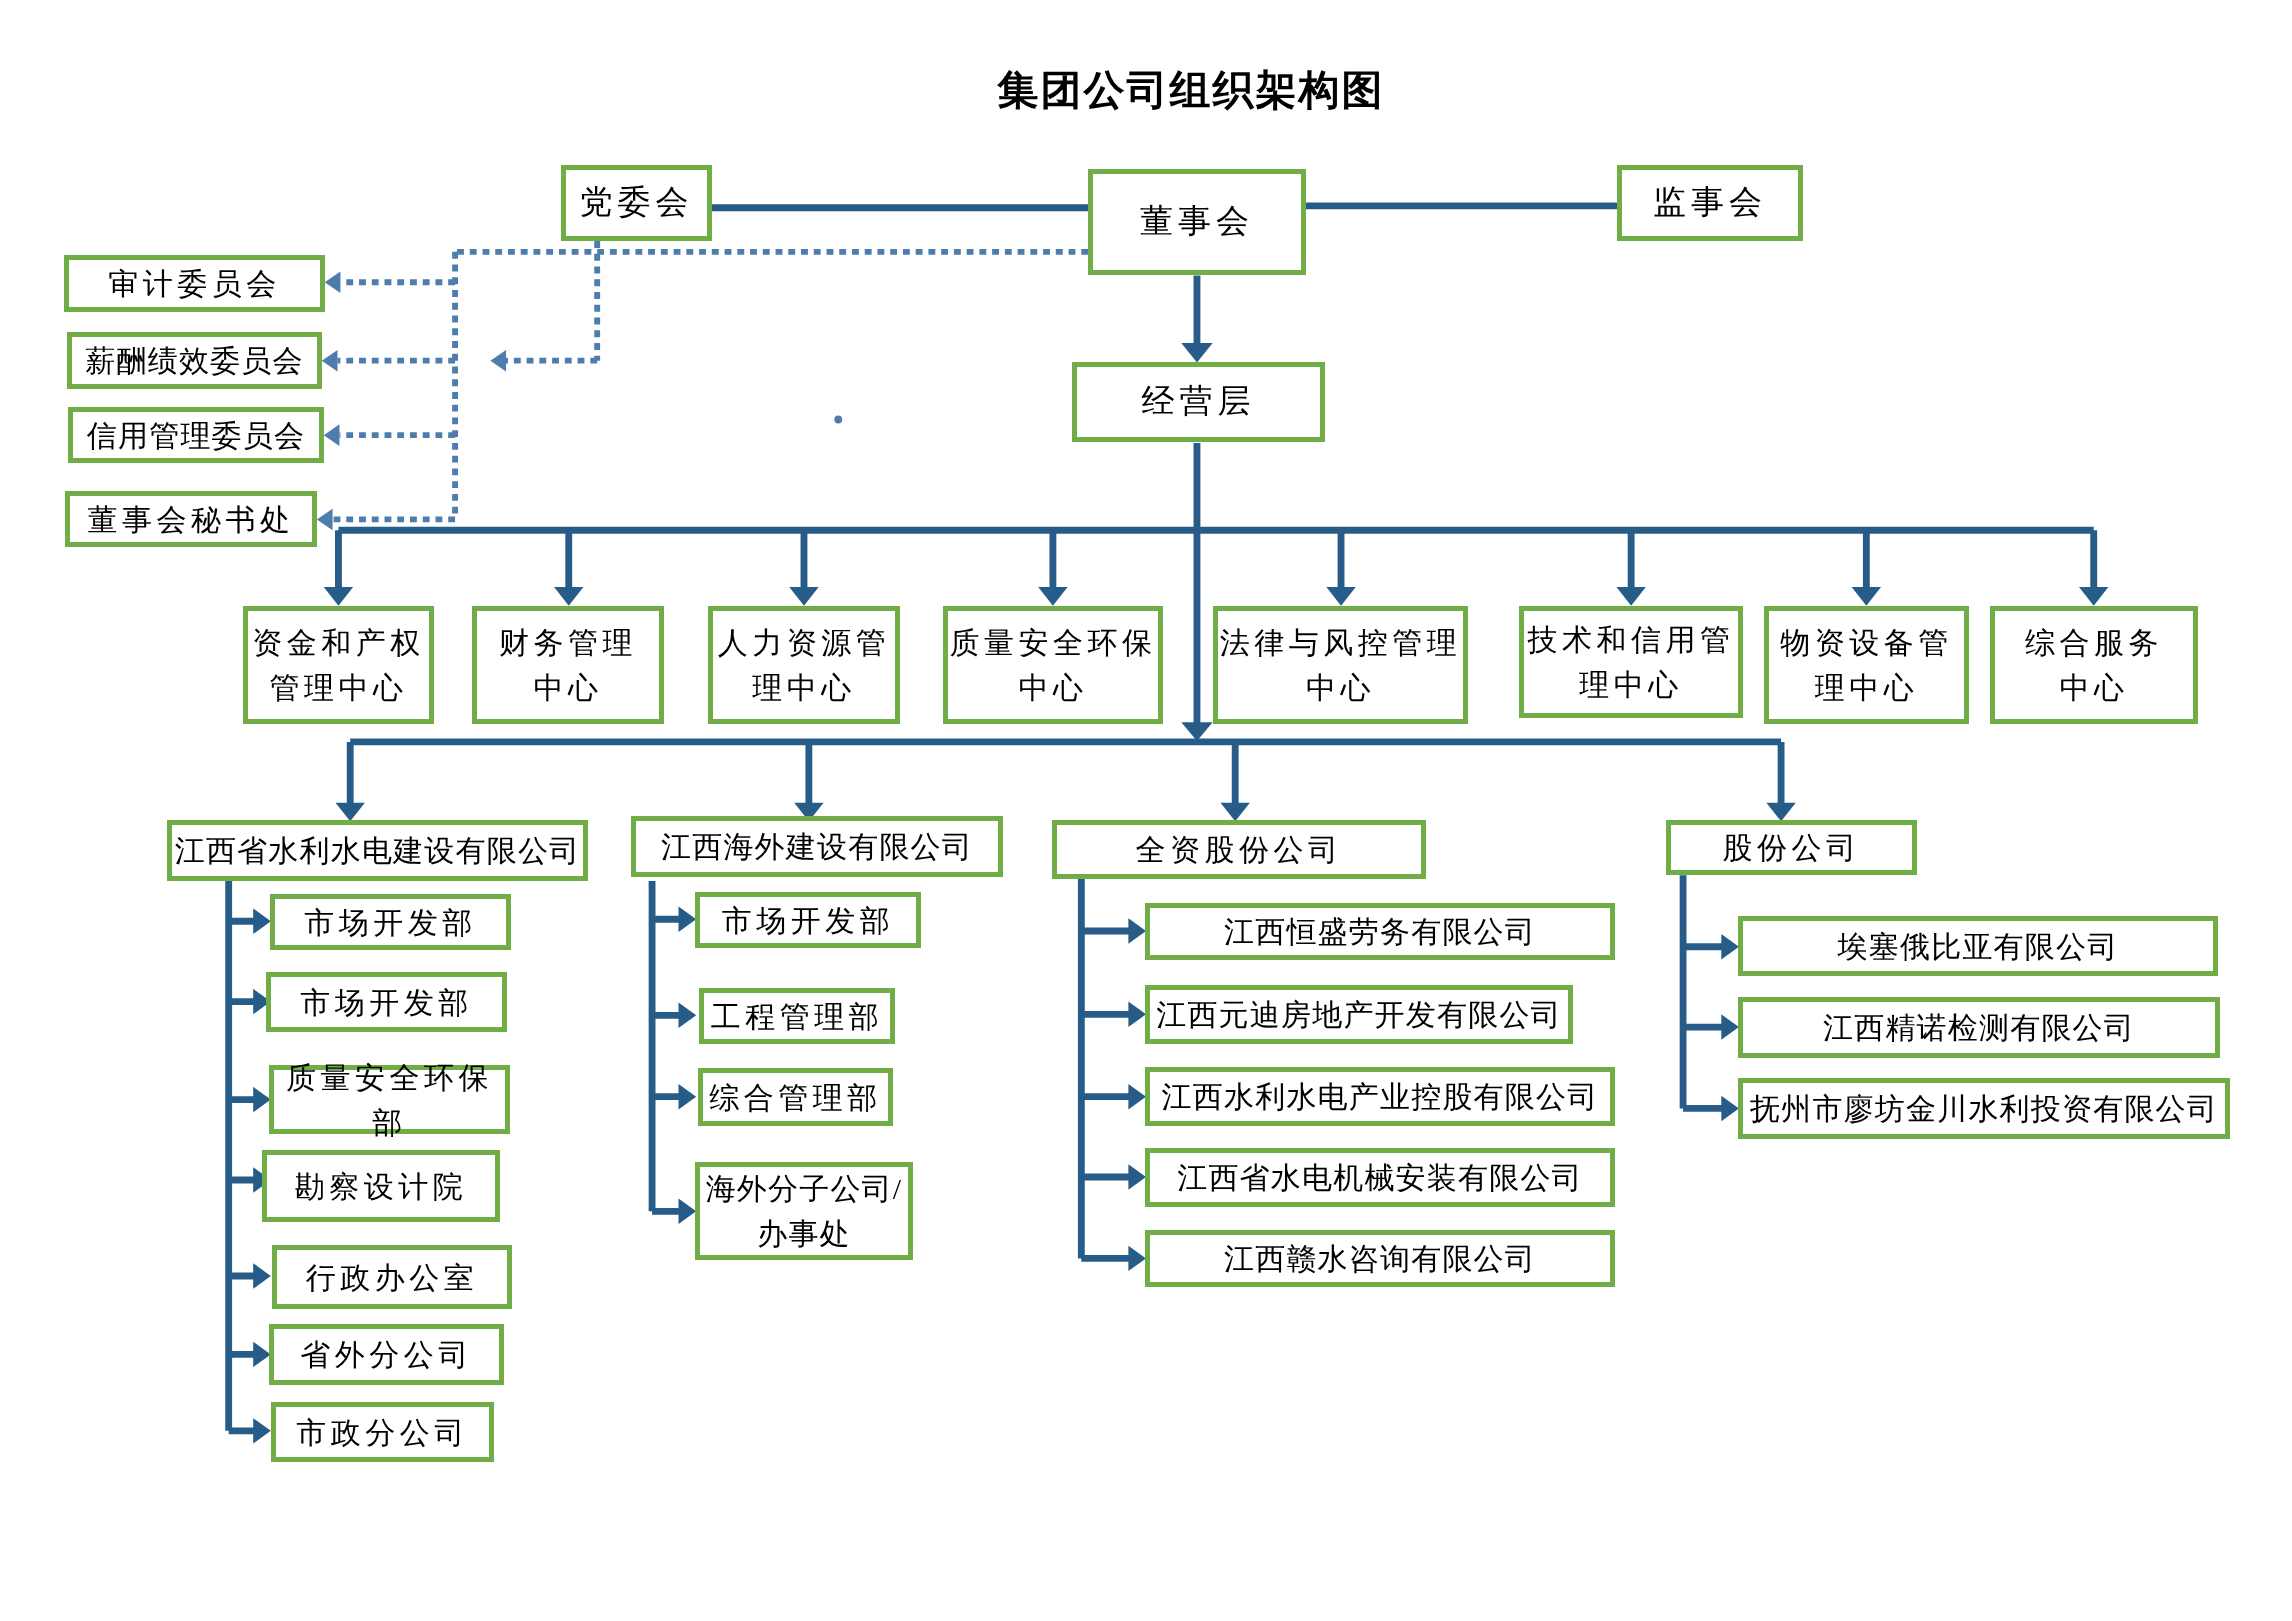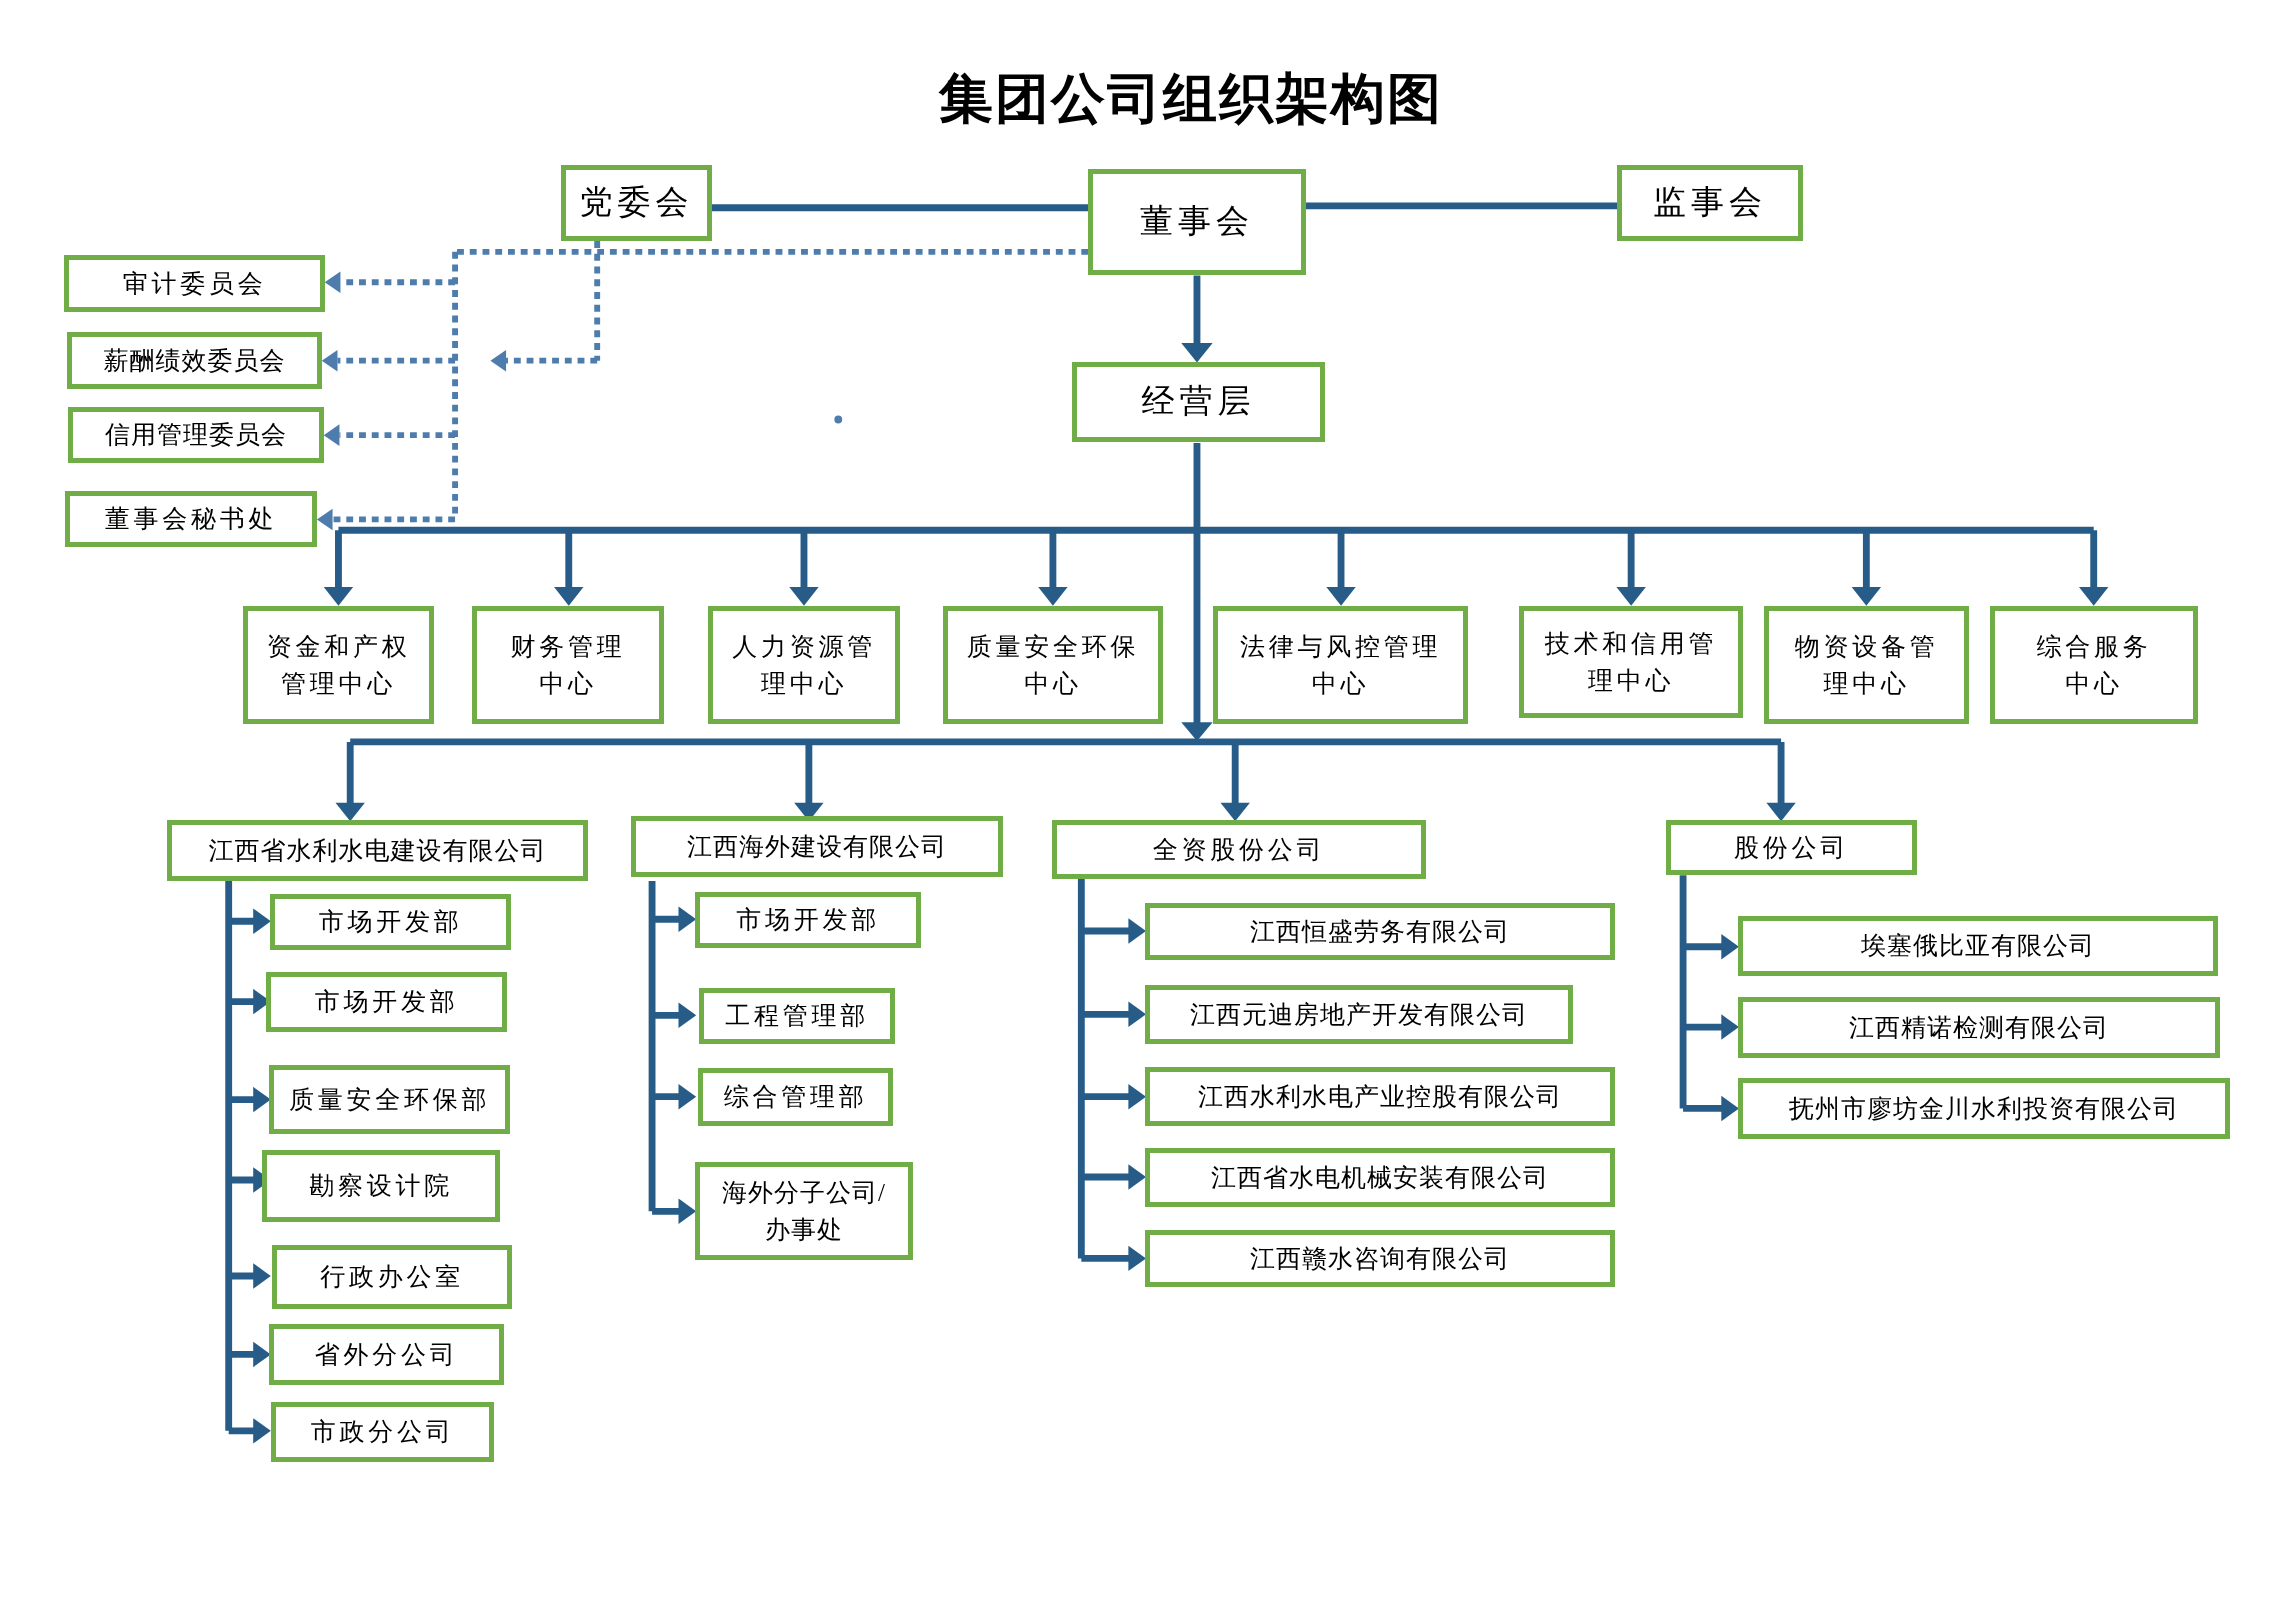--- a/index.html
+++ b/index.html
@@ -6,25 +6,25 @@
   .canvas{position:relative;width:2293px;height:1621px;background:var(--background,#fff);
           font-family:"Liberation Serif",serif;overflow:hidden}
   svg.wires{position:absolute;left:0;top:0;width:2293px;height:1621px}
   .ln {stroke:var(--solid-line,#275C88);stroke-width:7;fill:none}
   .lnd{stroke:var(--dotted-line,#4E7DAD);stroke-width:6;fill:none;stroke-dasharray:7 6}
   .hd {fill:var(--solid-line,#275C88)}
   .hdd{fill:var(--dotted-line,#4E7DAD)}
   .box{position:absolute;box-sizing:border-box;border:5.9px solid var(--box-border,#70AD47);
        background:#fff;display:flex;align-items:center;justify-content:center;
        text-align:center;white-space:pre-line;color:var(--text,#000);
-       font-size:25px;line-height:1.5;letter-spacing:.15em}
+       font-size:30px;line-height:1.5;letter-spacing:.15em}
   .f34{font-size:33px}
   .ls0{letter-spacing:.04em}
   .title{position:absolute;left:745px;top:63px;width:892px;text-align:center;
-         font-size:54px;font-weight:bold;letter-spacing:2px;color:var(--text,#000)}
+         font-size:41px;font-weight:bold;letter-spacing:2px;color:var(--text,#000)}
 </style>
 </head>
 <body>
 
 <div class="canvas">
 
   <svg class="wires" viewBox="0 0 2339 1654" aria-hidden="true">
 
     <path class="ln" d="
       M726 212H1110 M1332 210H1650

